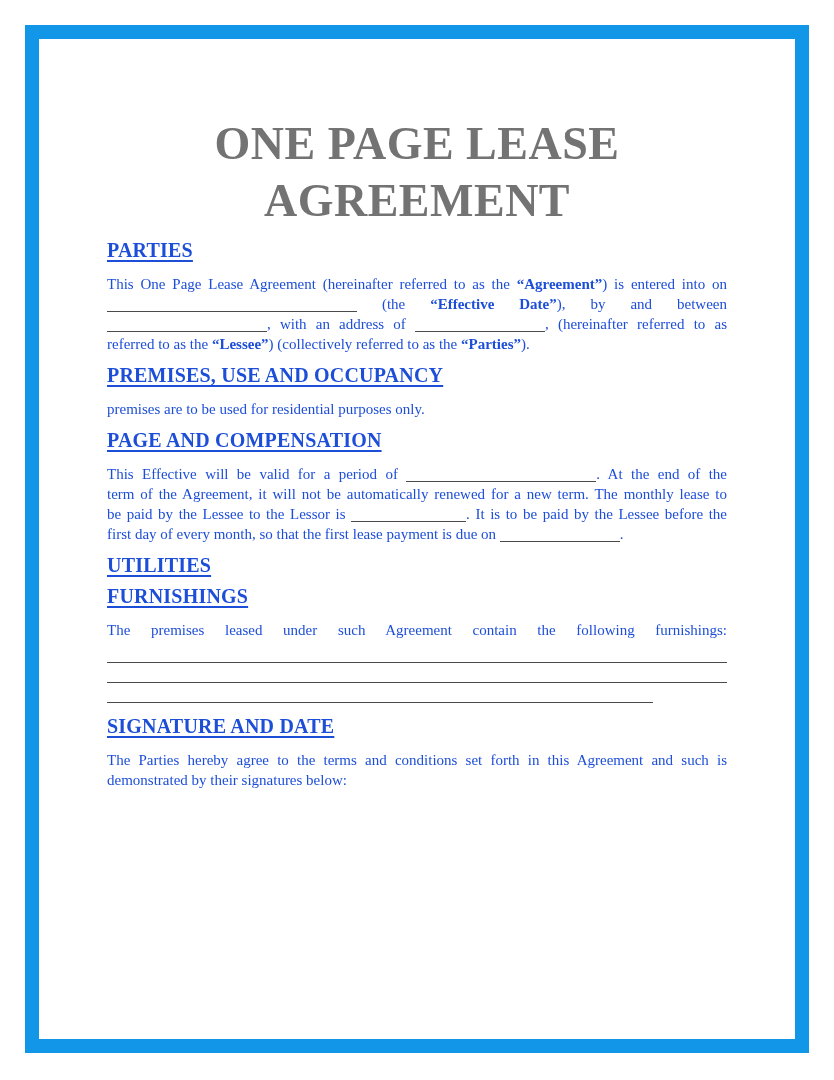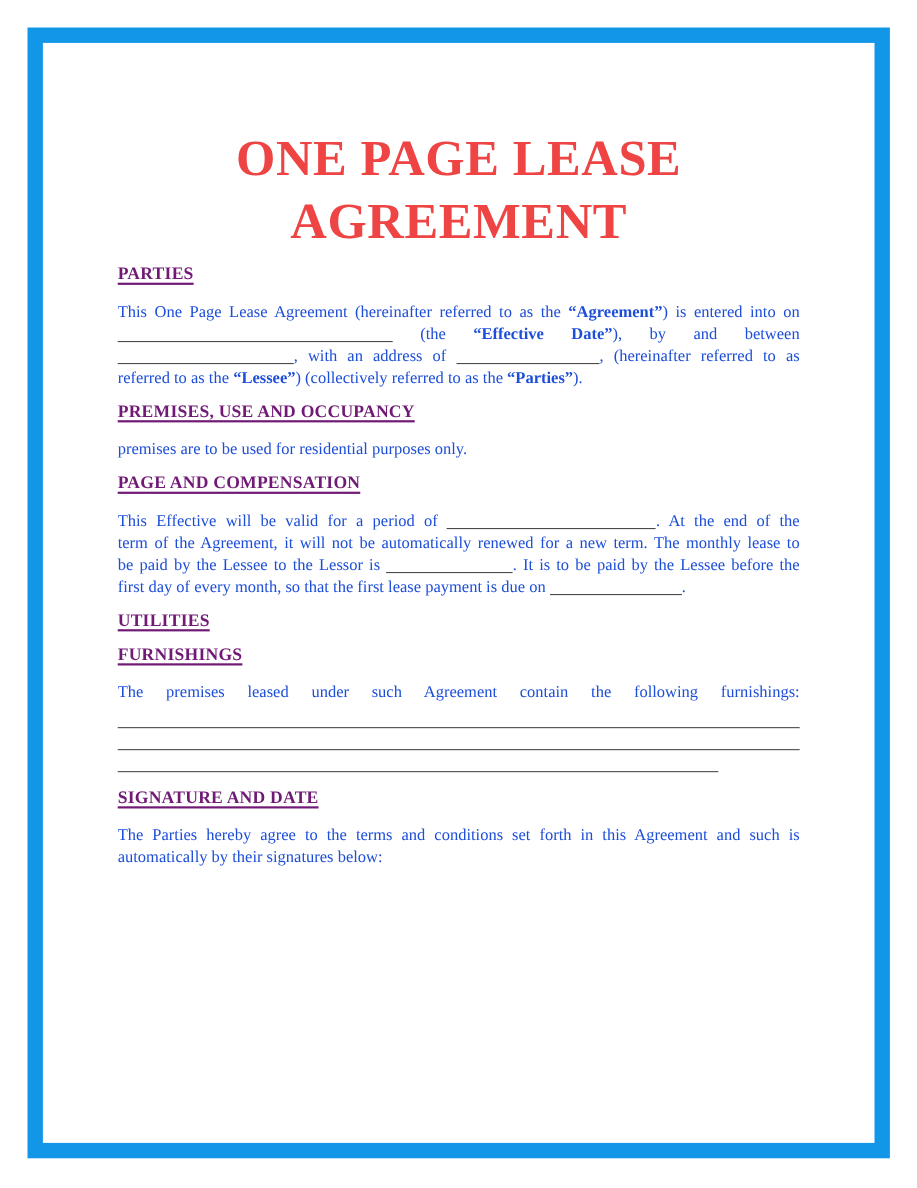--- a/index.html
+++ b/index.html
@@ -21,29 +21,29 @@
   .page-content {
     padding: 50px 68px 0 68px;
   }
   .doc-title {
     margin: 26px 0 0 0;
     text-align: center;
     font-size: 46px;
     line-height: 57px;
     font-weight: bold;
     letter-spacing: 0.5px;
-    color: #ef4444;
+    color: #737373;
   }
   .doc-title .title-line { display: block; }
   .heading {
     margin: 11px 0 0 0;
-    font-size: 16px;
+    font-size: 20px;
     line-height: 20px;
     font-weight: bold;
-    color: #701a75;
+    color: #1d4ed8;
     text-decoration: underline;
     text-decoration-thickness: 1.5px;
     text-underline-offset: 3px;
     letter-spacing: 0.2px;
   }
   .para { margin: 14px 0 0 0; }
   .line {
     font-size: 15px;
     line-height: 20px;
     color: #1d4ed8;
@@ -107,18 +107,18 @@
           <div class="blank-rows">
             <div class="blank-row"><span class="blank" style="width: 620px;"></span></div>
             <div class="blank-row"><span class="blank" style="width: 620px;"></span></div>
             <div class="blank-row"><span class="blank" style="width: 546px;"></span></div>
           </div>
         </section>
         <section>
           <h2 class="heading">SIGNATURE AND DATE</h2>
           <div class="para">
             <div class="line just"><span>The Parties hereby agree to the terms and conditions set forth in this Agreement and such is</span></div>
-            <div class="line"><span>automatically by their signatures below:</span></div>
+            <div class="line"><span>demonstrated by their signatures below:</span></div>
           </div>
         </section>
       </div>
   </div>
 </div>
 
 </body></html>

